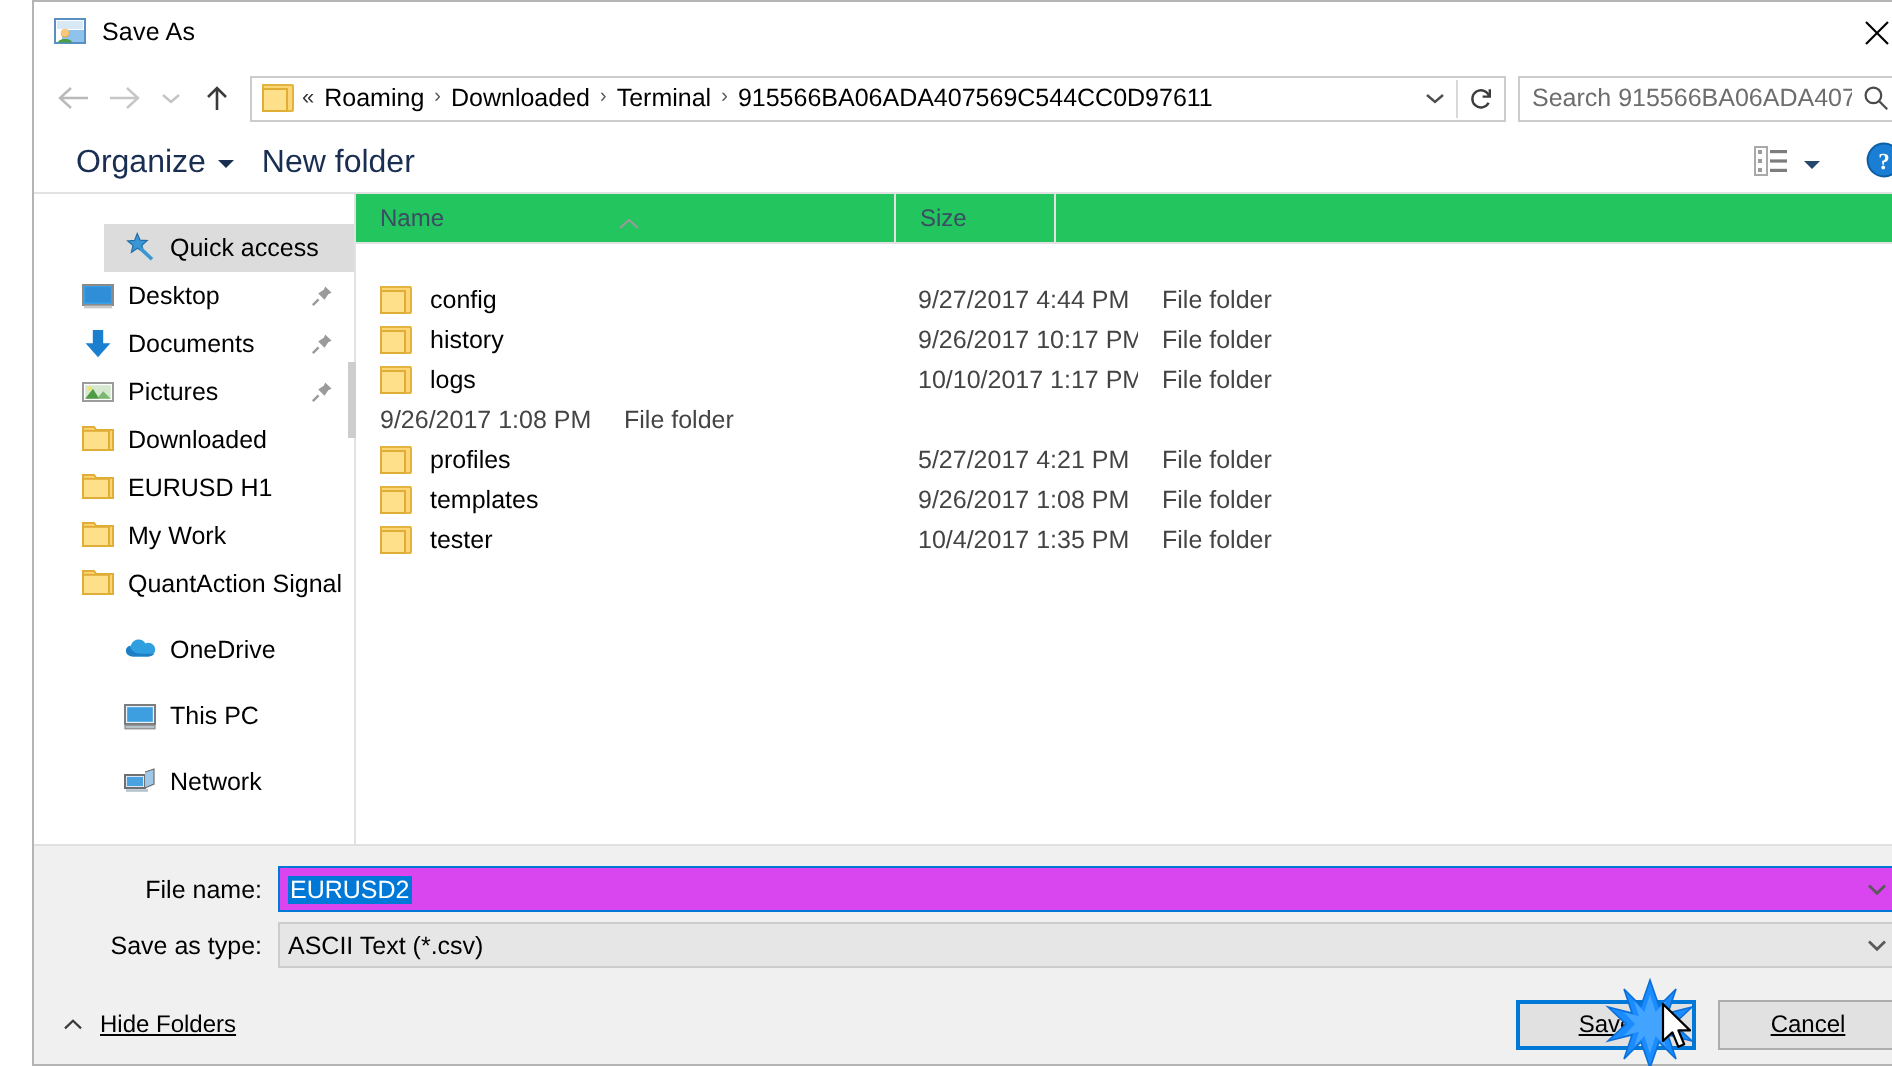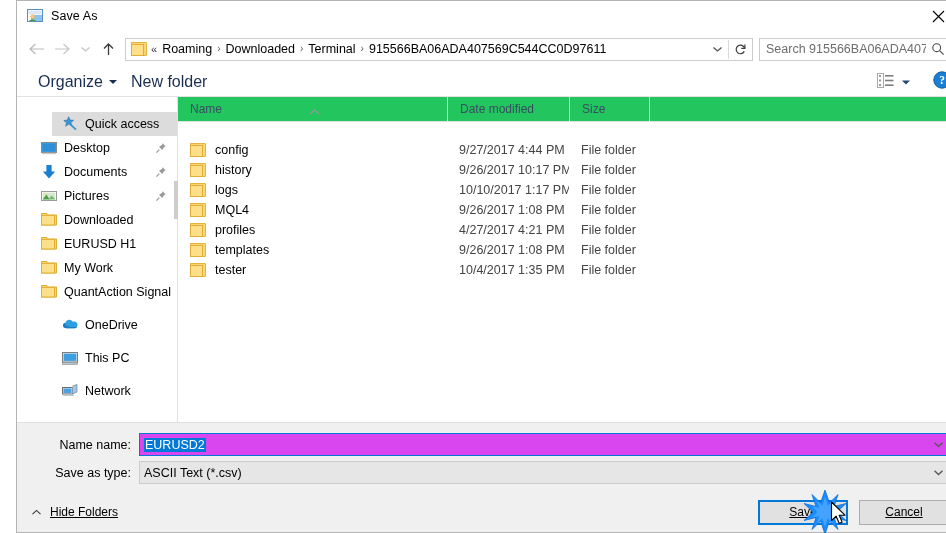--- a/index.html
+++ b/index.html
@@ -693,21 +693,20 @@
     <div class="filelist">
       <div class="colheader">
         <div class="col col-name">
           <span>Name</span>
           <span class="sort-caret">
             <svg width="11" height="6" viewBox="0 0 11 6">
               <path d="M1 5 L5.5 1 L10 5" fill="none" stroke="#9a9a9a" stroke-width="1.1"></path>
             </svg>
           </span>
         </div>
-        <div class="col col-date">Date modified</div>
         <div class="col col-size">Size</div>
         <div class="col-tail"></div>
       </div>
       <div class="rows" id="file-rows">
           <div class="row">
             <div class="cell cell-name">
               <span class="folder-ico">
                 <span class="fold">
                   <span class="back"></span>
                   <span class="front"></span>
@@ -741,44 +740,35 @@
                   <span class="front"></span>
                 </span>
               </span>
               <span>logs</span>
             </div>
             <div class="cell cell-date">10/10/2017 1:17 PM</div>
             <div class="cell cell-type">File folder</div>
             <div class="cell cell-size"></div>
           </div>
           <div class="row">
-            <div class="cell cell-name">
-              <span class="folder-ico">
-                <span class="fold">
-                  <span class="back"></span>
-                  <span class="front"></span>
-                </span>
-              </span>
-              <span>MQL4</span>
-            </div>
             <div class="cell cell-date">9/26/2017 1:08 PM</div>
             <div class="cell cell-type">File folder</div>
             <div class="cell cell-size"></div>
           </div>
           <div class="row">
             <div class="cell cell-name">
               <span class="folder-ico">
                 <span class="fold">
                   <span class="back"></span>
                   <span class="front"></span>
                 </span>
               </span>
               <span>profiles</span>
             </div>
-            <div class="cell cell-date">4/27/2017 4:21 PM</div>
+            <div class="cell cell-date">5/27/2017 4:21 PM</div>
             <div class="cell cell-type">File folder</div>
             <div class="cell cell-size"></div>
           </div>
           <div class="row">
             <div class="cell cell-name">
               <span class="folder-ico">
                 <span class="fold">
                   <span class="back"></span>
                   <span class="front"></span>
                 </span>
@@ -802,21 +792,21 @@
             <div class="cell cell-date">10/4/2017 1:35 PM</div>
             <div class="cell cell-type">File folder</div>
             <div class="cell cell-size"></div>
           </div>
         </div>
     </div>
   </div>
 
   <div class="formarea">
     <div class="formrow">
-      <span class="formlabel">Name name:</span>
+      <span class="formlabel">File name:</span>
       <div class="combo filename">
         <span class="combo-text"><span class="sel-text">EURUSD2</span></span>
         <span class="combo-arrow">
           <svg width="11" height="7" viewBox="0 0 11 7">
             <path d="M1.5 1.8 L5.5 5.6 L9.5 1.8" fill="none" stroke="#5a5a5a" stroke-width="1.4"></path>
           </svg>
         </span>
       </div>
     </div>
     <div class="formrow">

